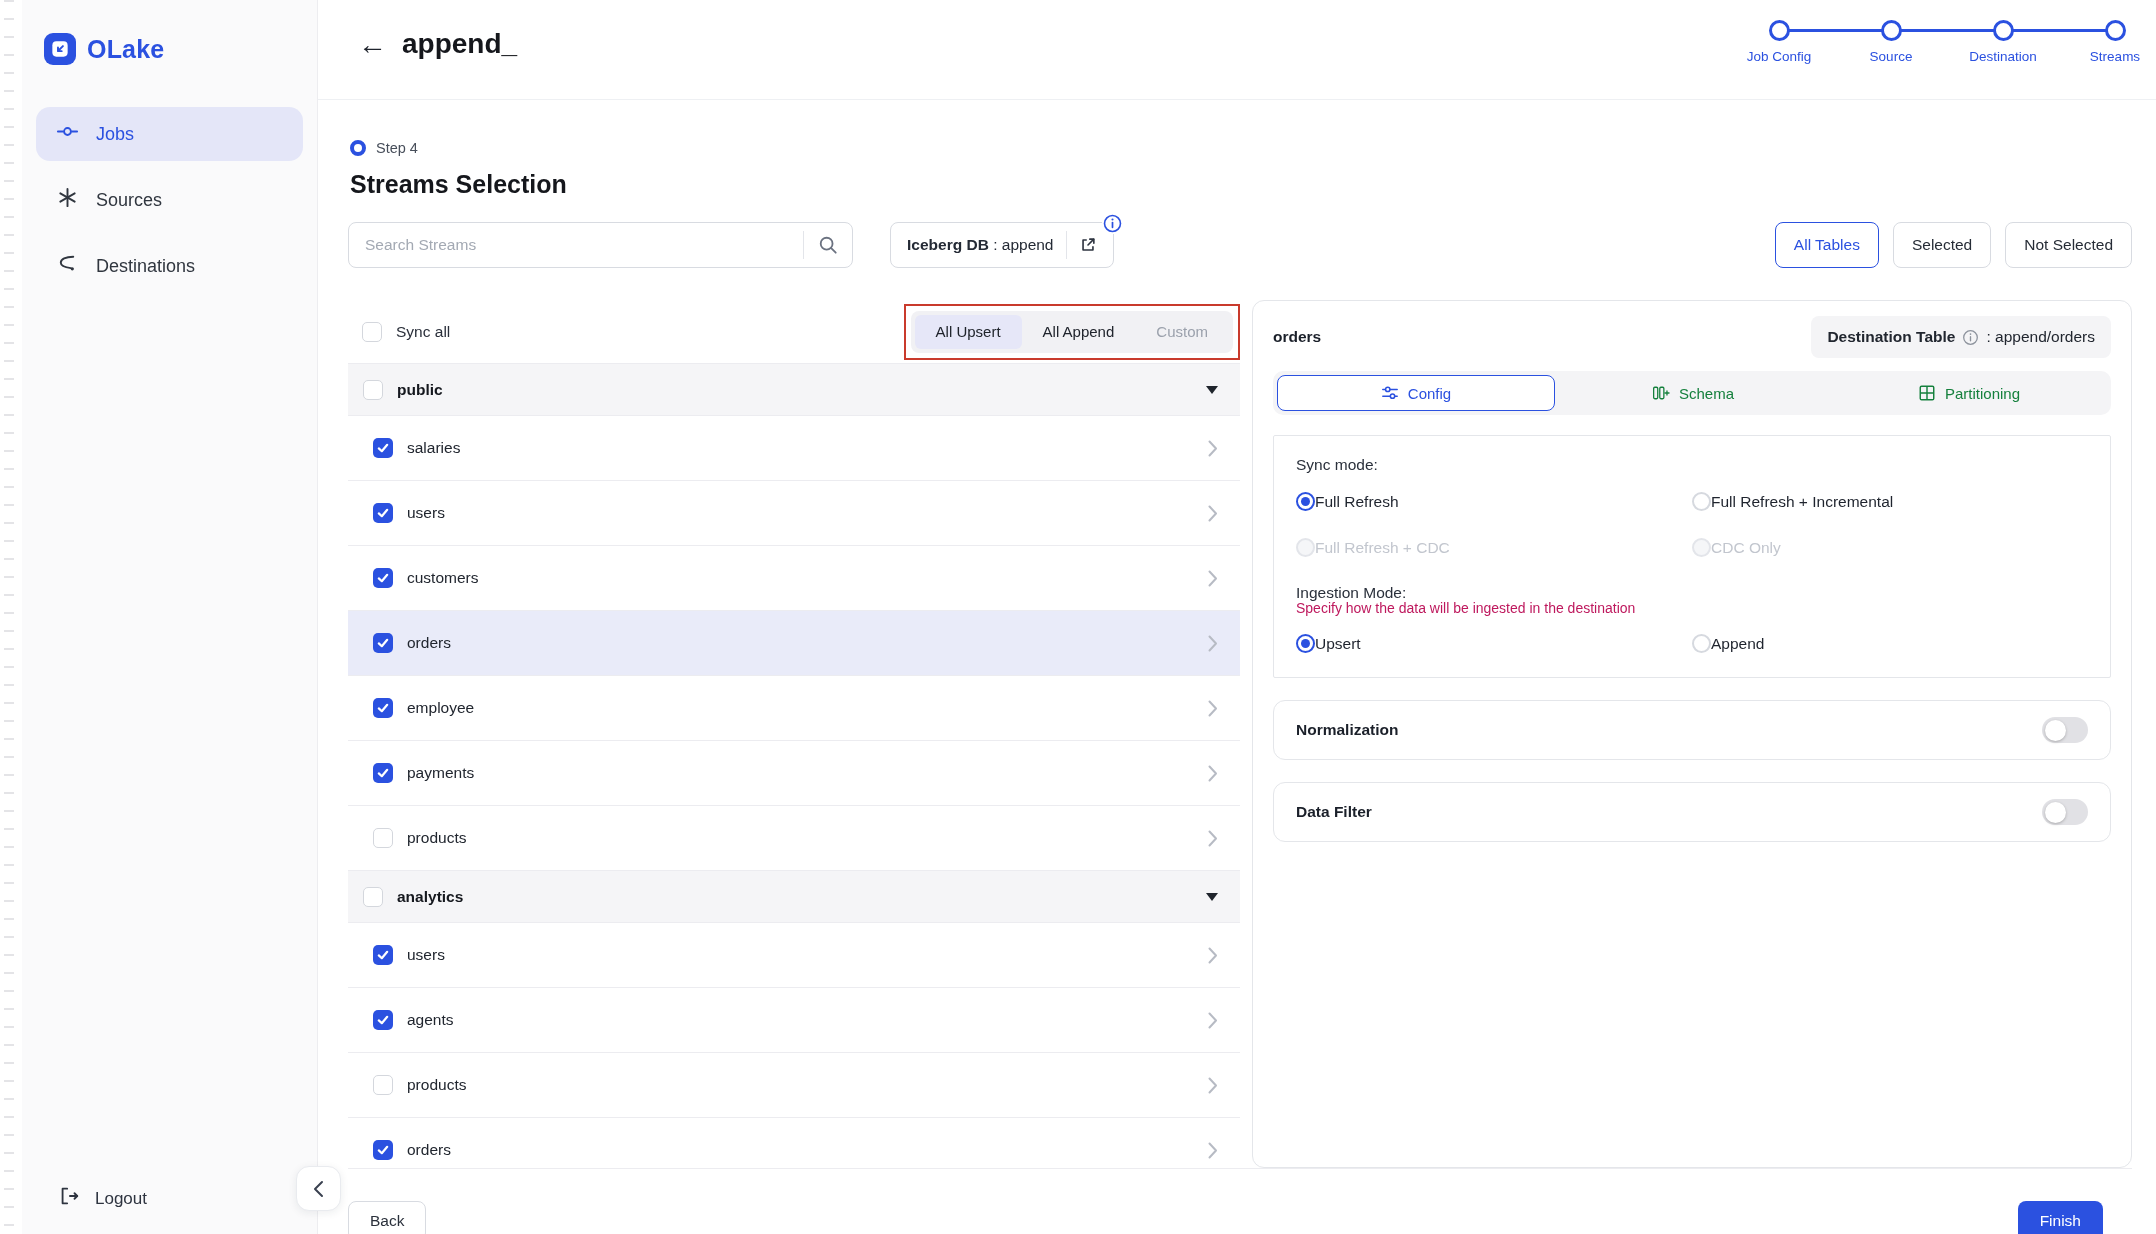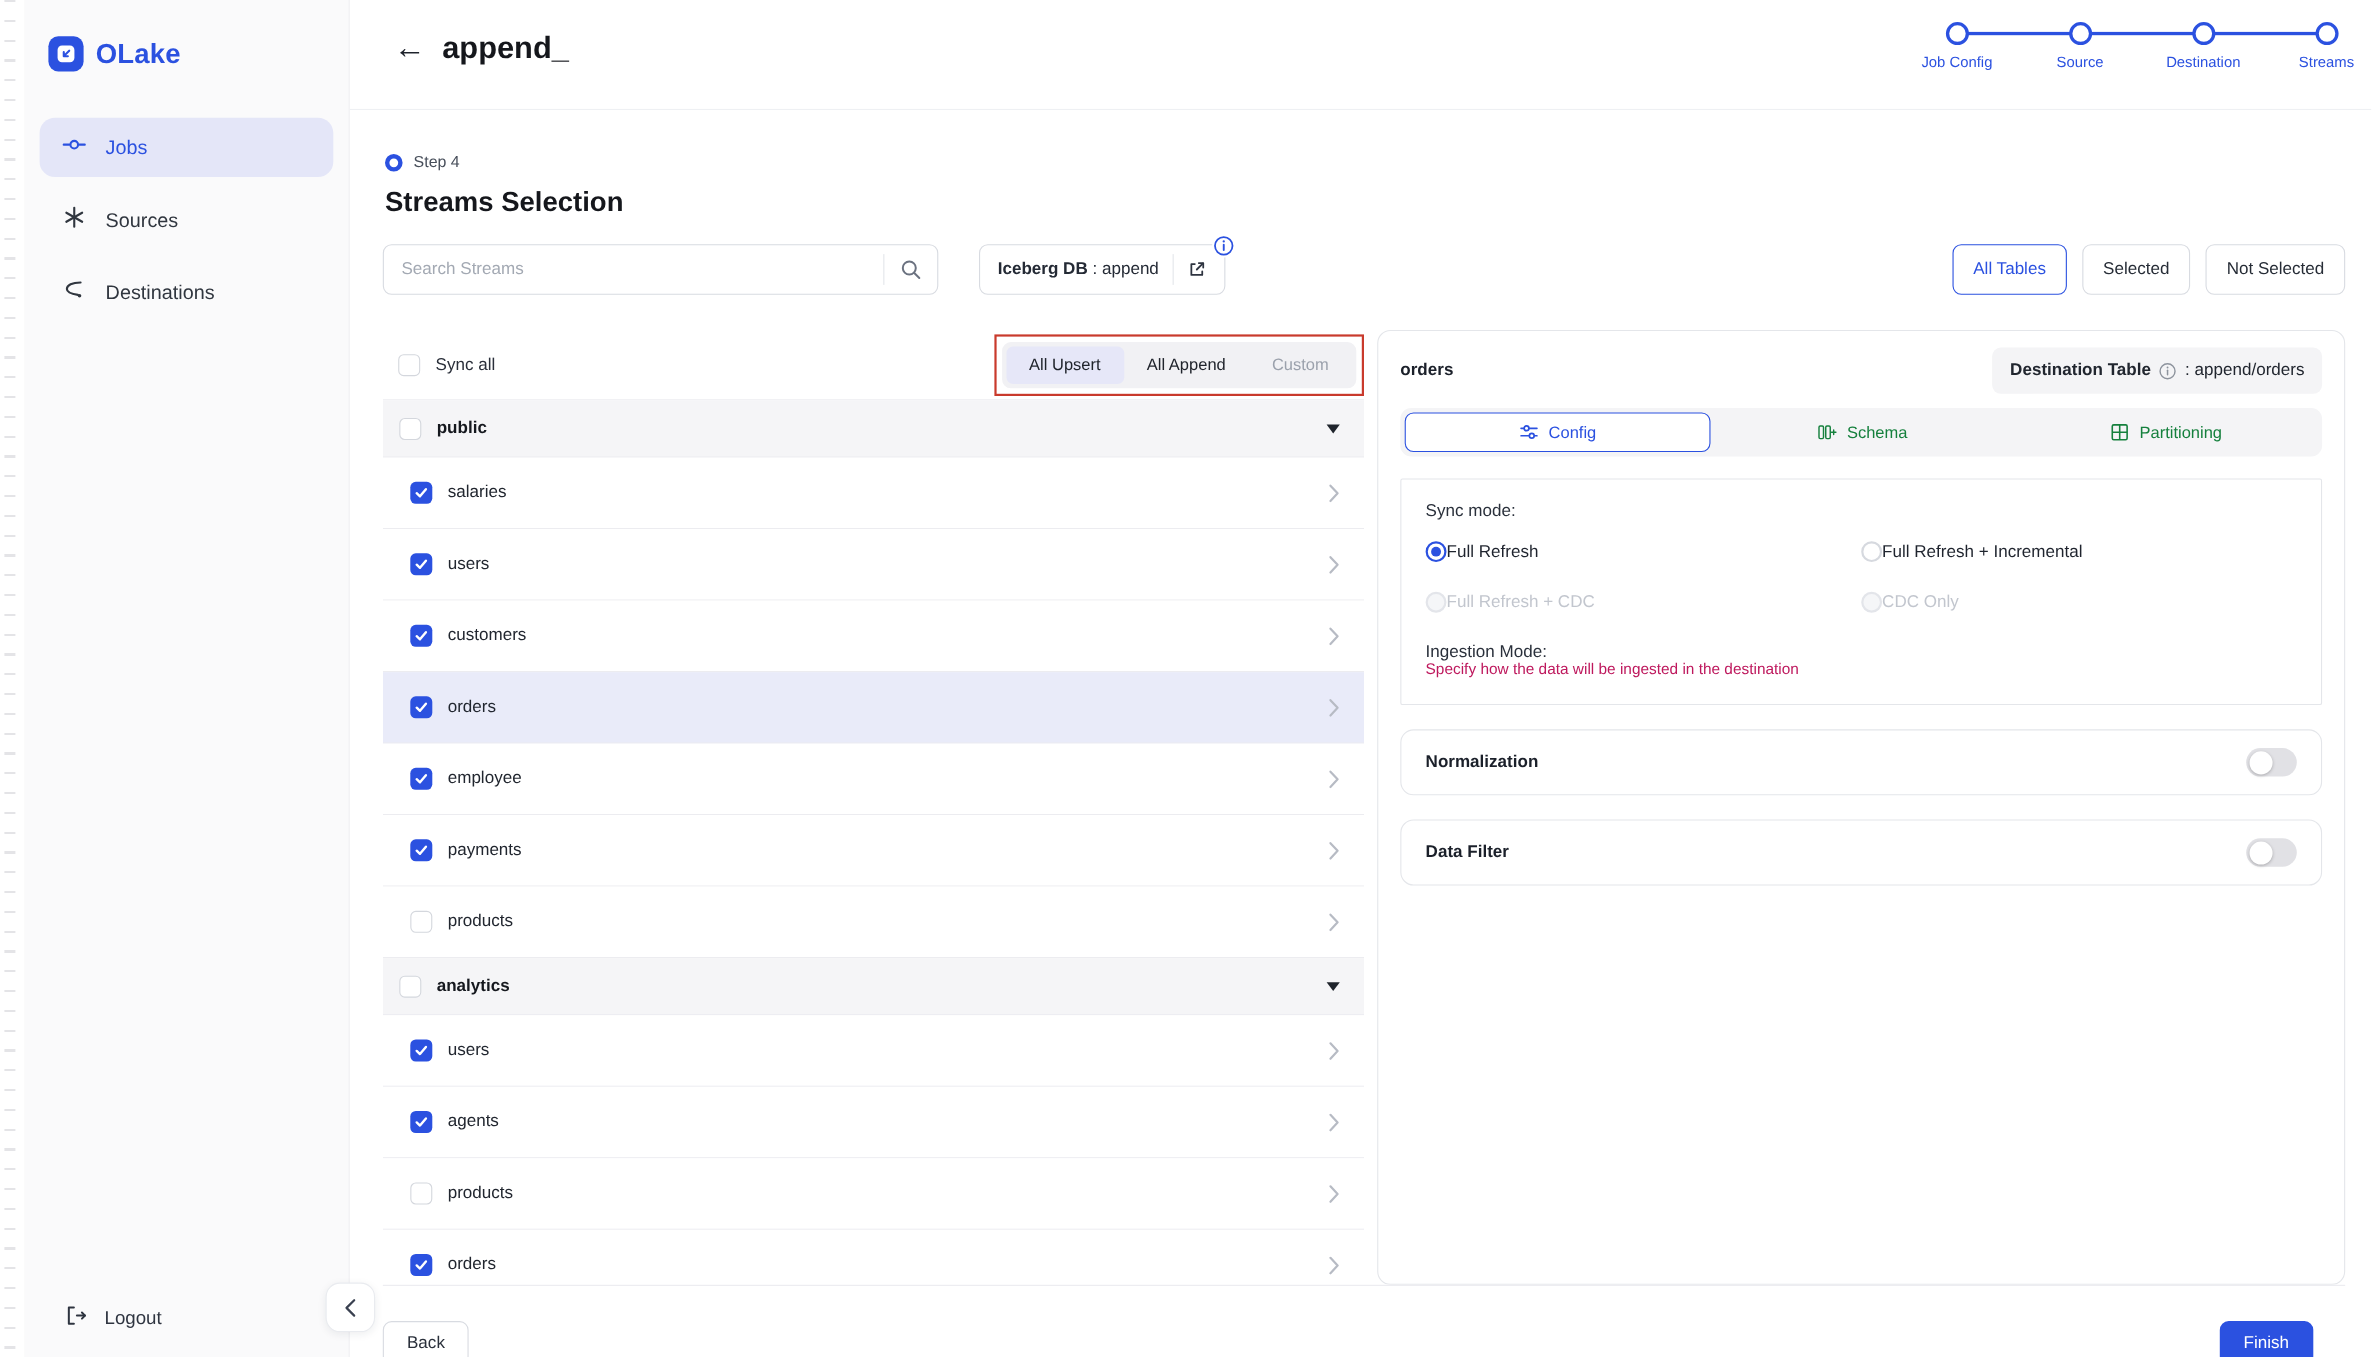--- a/index.html
+++ b/index.html
@@ -453,20 +453,30 @@
                 <span class="rdot"></span>
                 <span>Full Refresh + CDC</span>
               </label>
             <label class="radio dis">
                 <span class="rdot"></span>
                 <span>CDC Only</span>
               </label>
           </div>
           <div class="field-label" style="margin-bottom:8px">Ingestion Mode:</div>
           <div class="field-hint">Specify how the data will be ingested in the destination</div>
+          <div class="radio-grid last">
+            <label class="radio sel">
+                <span class="rdot"></span>
+                <span>Upsert</span>
+              </label>
+            <label class="radio">
+                <span class="rdot"></span>
+                <span>Append</span>
+              </label>
+          </div>
         </div>
 
         <div class="toggle-card">
           <span class="toggle-label">Normalization</span>
           <span class="switch">
               <span class="knob"></span>
             </span>
         </div>
         <div class="toggle-card">
           <span class="toggle-label">Data Filter</span>

